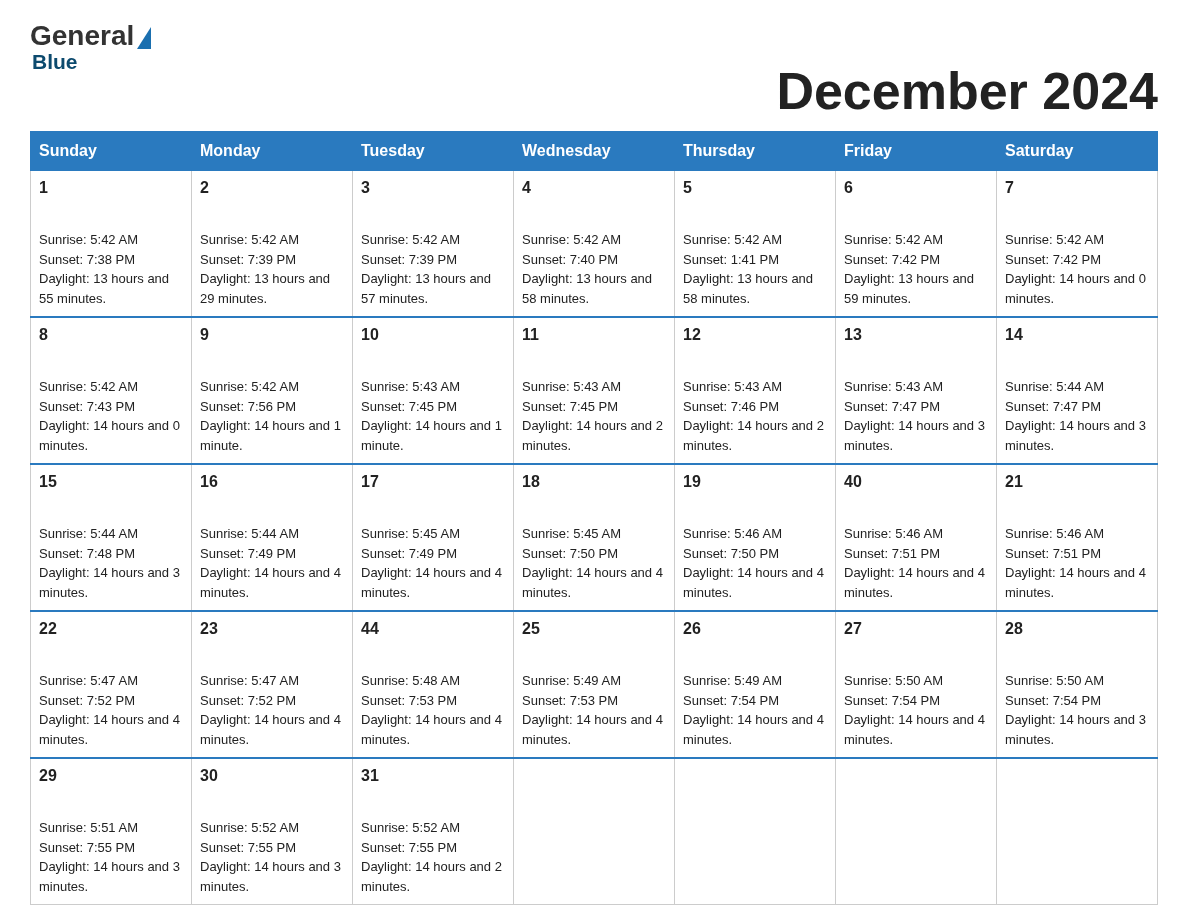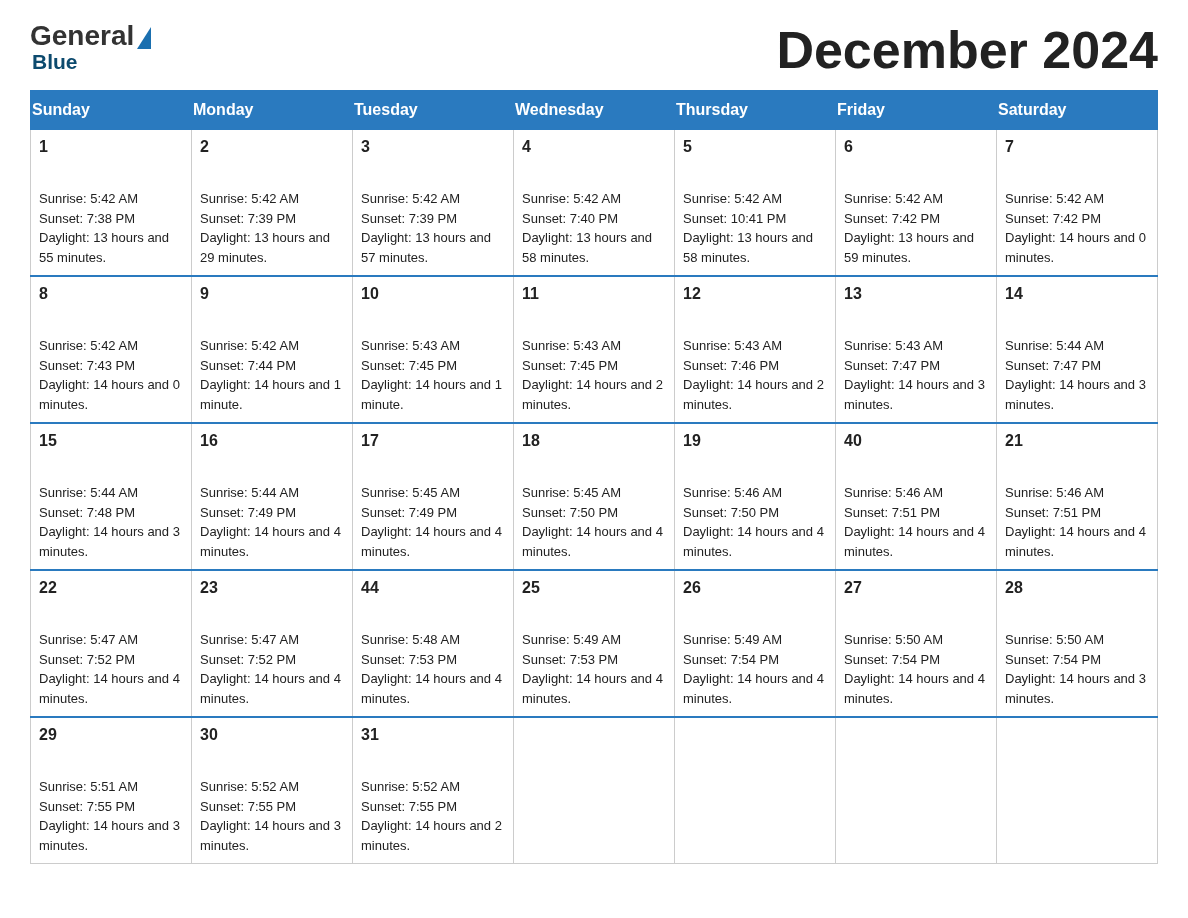--- a/index.html
+++ b/index.html
@@ -45,37 +45,38 @@
       margin-top: -2px;
       padding-left: 2px;
     }
     .title-block {
       text-align: right;
     }
     .month-title {
       font-size: 52px;
       font-weight: bold;
       color: #222;
+      margin-top: 41px;
     }
     .location-title {
       font-size: 22px;
       color: #444;
       margin-top: 4px;
     }
     .calendar-table {
       width: 100%;
       border-collapse: collapse;
       margin-top: 10px;
     }
     .calendar-table th {
       background-color: #2a7abf;
       color: #fff;
       font-size: 16px;
       font-weight: bold;
-      padding: 10px 1px;
+      padding: 10px 8px;
       text-align: left;
       border: 1px solid #2a7abf;
     }
     .calendar-table td {
       vertical-align: top;
       padding: 8px 8px;
       border: 1px solid #ccc;
       font-size: 13px;
       color: #222;
       width: calc(100% / 7);
@@ -144,39 +145,39 @@
         <td>
           <span class="day-number">3</span>
           <div class="day-info"><span>Sunrise: 5:42 AM</span><br><span>Sunset: 7:39 PM</span><br><span>Daylight: 13 hours and 57 minutes.</span></div>
         </td>
         <td>
           <span class="day-number">4</span>
           <div class="day-info"><span>Sunrise: 5:42 AM</span><br><span>Sunset: 7:40 PM</span><br><span>Daylight: 13 hours and 58 minutes.</span></div>
         </td>
         <td>
           <span class="day-number">5</span>
-          <div class="day-info"><span>Sunrise: 5:42 AM</span><br><span>Sunset: 10:41 PM</span><br><span>Daylight: 13 hours and 58 minutes.</span></div>
+          <div class="day-info"><span>Sunrise: 5:42 AM</span><br><span>Sunset: 1:41 PM</span><br><span>Daylight: 13 hours and 58 minutes.</span></div>
         </td>
         <td>
           <span class="day-number">6</span>
           <div class="day-info"><span>Sunrise: 5:42 AM</span><br><span>Sunset: 7:42 PM</span><br><span>Daylight: 13 hours and 59 minutes.</span></div>
         </td>
         <td>
           <span class="day-number">7</span>
           <div class="day-info"><span>Sunrise: 5:42 AM</span><br><span>Sunset: 7:42 PM</span><br><span>Daylight: 14 hours and 0 minutes.</span></div>
         </td>
       </tr>
       <tr class="week-row">
         <td>
           <span class="day-number">8</span>
           <div class="day-info"><span>Sunrise: 5:42 AM</span><br><span>Sunset: 7:43 PM</span><br><span>Daylight: 14 hours and 0 minutes.</span></div>
         </td>
         <td>
           <span class="day-number">9</span>
-          <div class="day-info"><span>Sunrise: 5:42 AM</span><br><span>Sunset: 7:44 PM</span><br><span>Daylight: 14 hours and 1 minute.</span></div>
+          <div class="day-info"><span>Sunrise: 5:42 AM</span><br><span>Sunset: 7:56 PM</span><br><span>Daylight: 14 hours and 1 minute.</span></div>
         </td>
         <td>
           <span class="day-number">10</span>
           <div class="day-info"><span>Sunrise: 5:43 AM</span><br><span>Sunset: 7:45 PM</span><br><span>Daylight: 14 hours and 1 minute.</span></div>
         </td>
         <td>
           <span class="day-number">11</span>
           <div class="day-info"><span>Sunrise: 5:43 AM</span><br><span>Sunset: 7:45 PM</span><br><span>Daylight: 14 hours and 2 minutes.</span></div>
         </td>
         <td>

